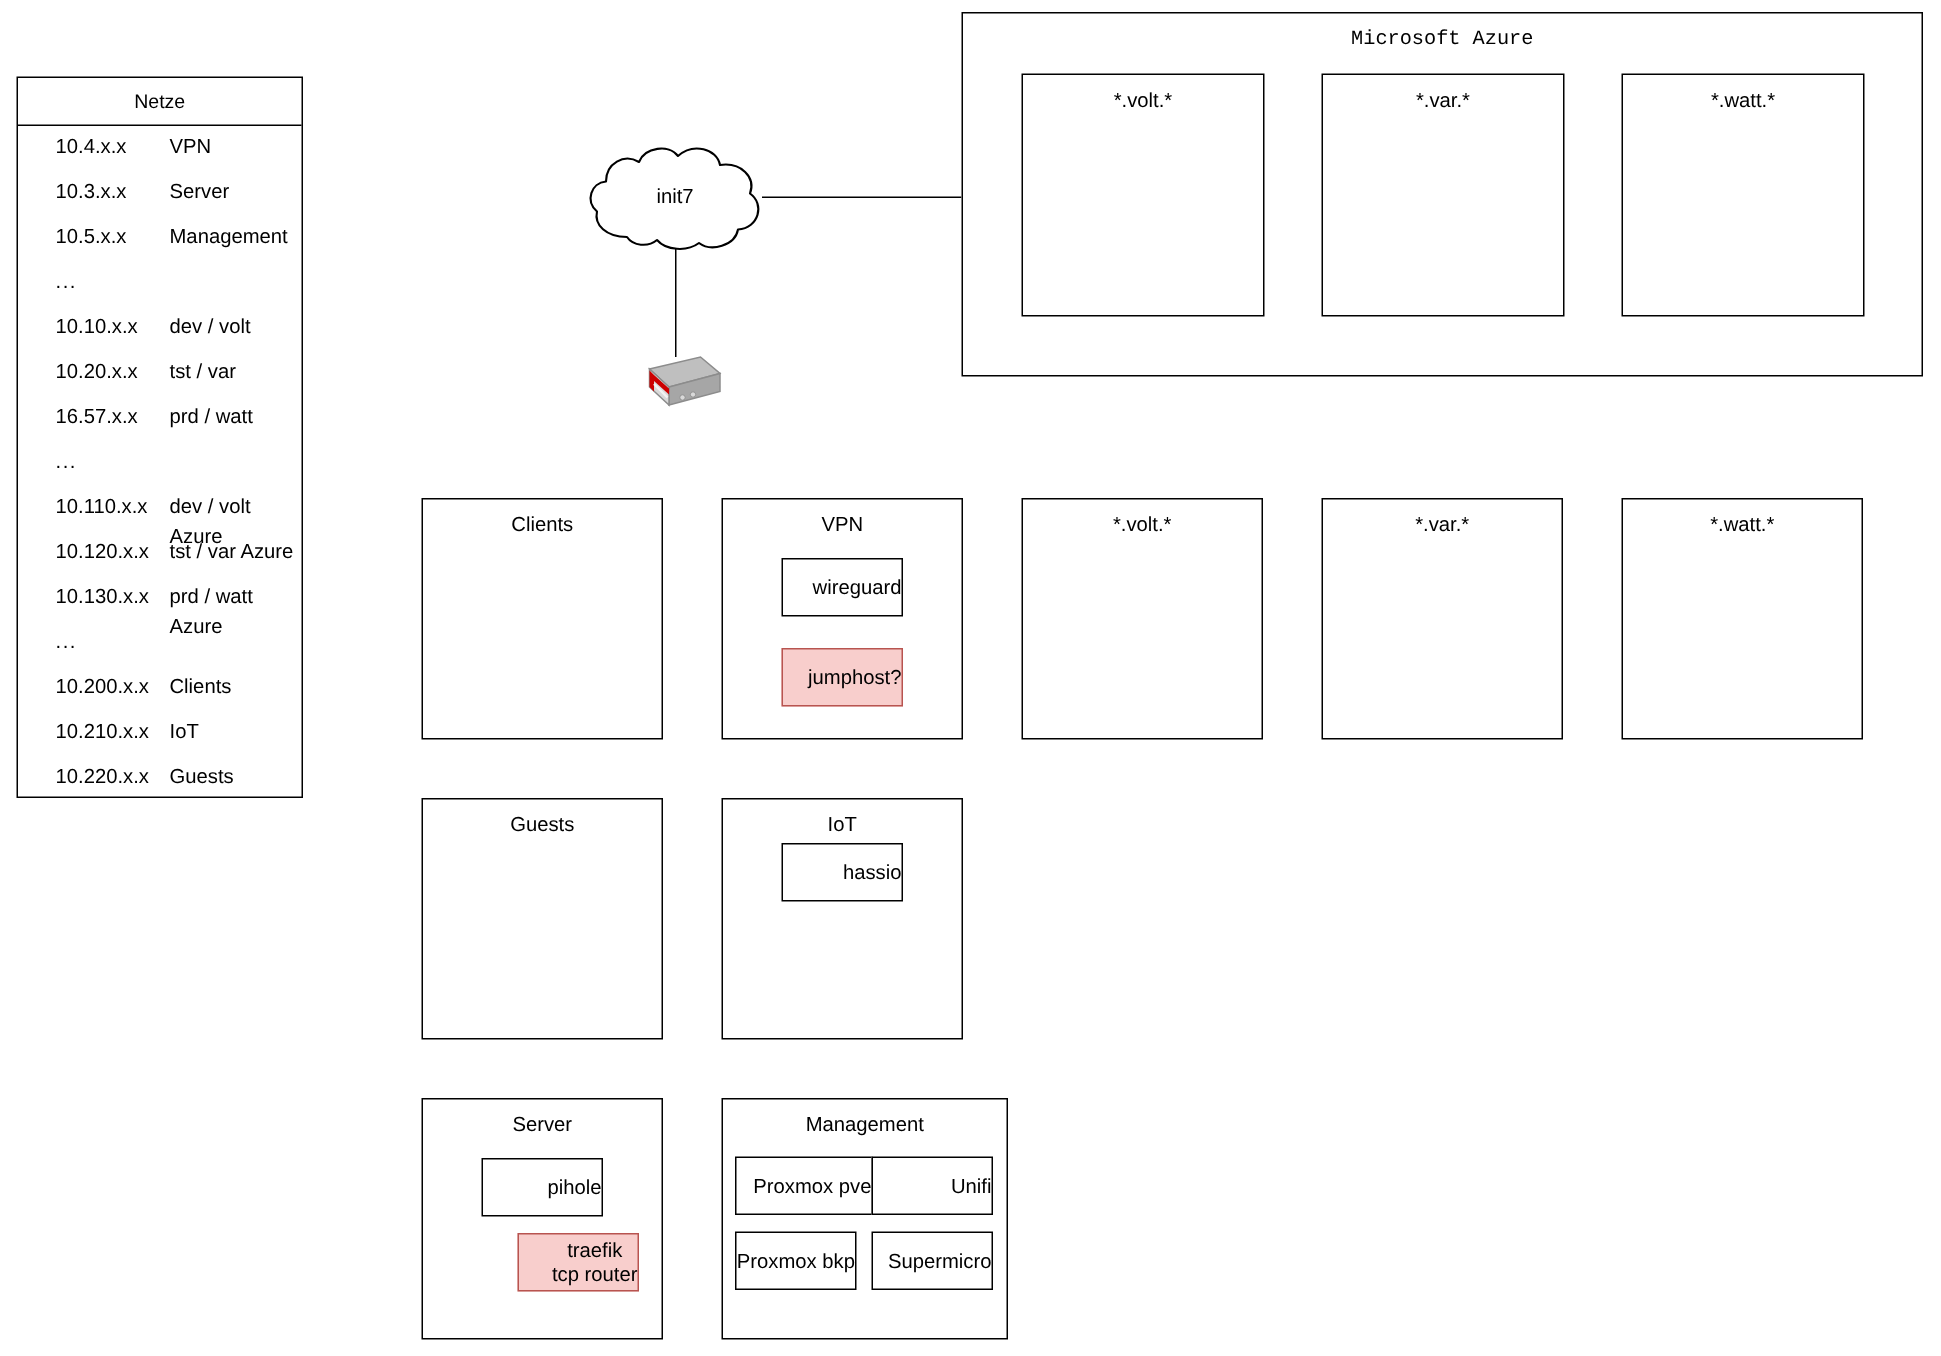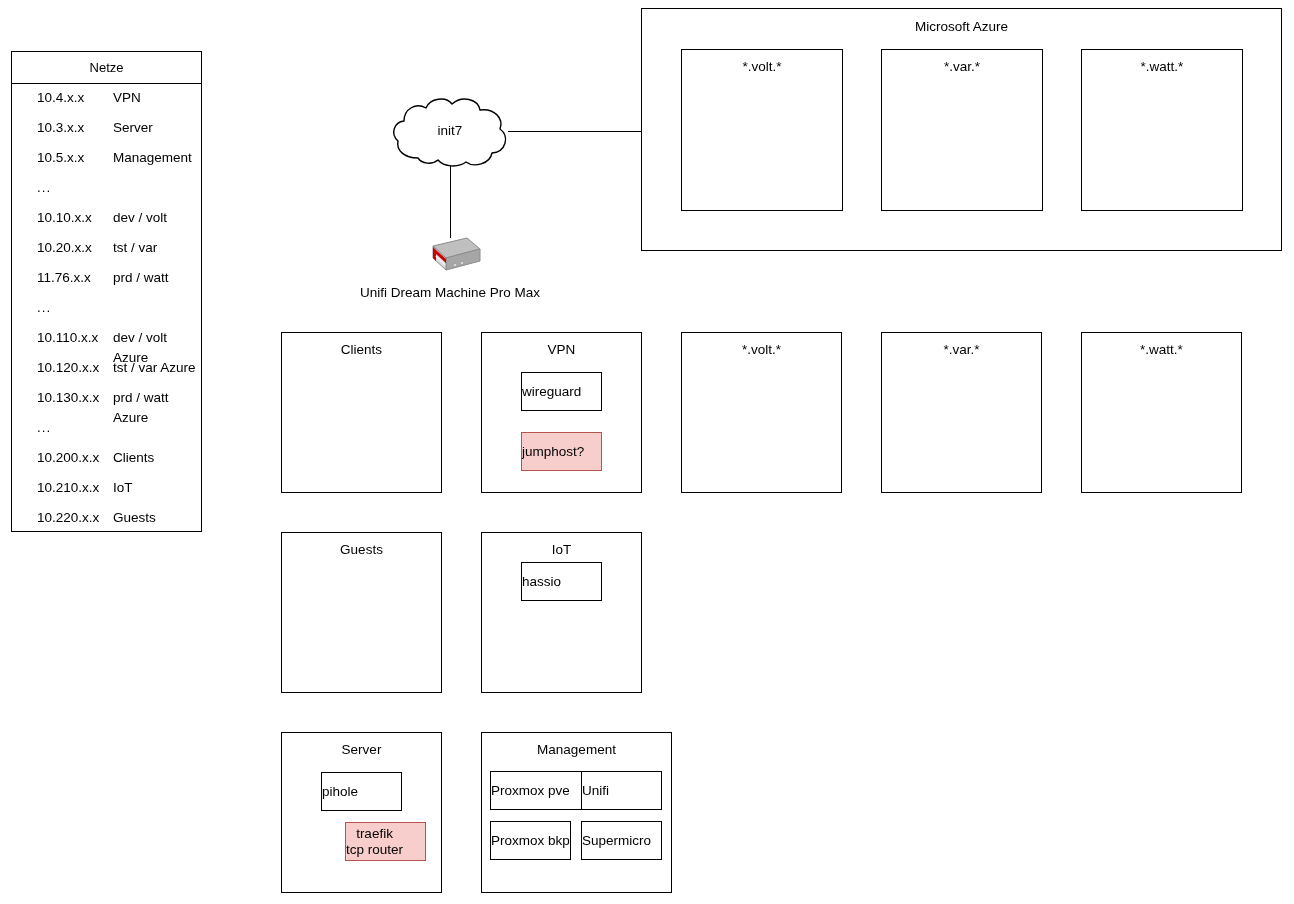--- a/index.html
+++ b/index.html
@@ -33,21 +33,21 @@
     line-height: 16px;
     color: #000000;
   }
   .node {
     position: absolute;
     border: 1.4px solid #000000;
     background: #ffffff;
     box-sizing: border-box;
     display: flex;
     align-items: center;
-    justify-content: flex-start;
+    justify-content: flex-end;
     text-align: center;
     font-size: 13.5px;
     line-height: 16px;
   }
   .node.pink {
     background: #f8cecc;
     border-color: #b85450;
   }
   .node .multi {
     white-space: pre-line;
@@ -163,21 +163,21 @@
         </div>
         <div class="netze-row" style="top: 156px;">
           <span class="netze-cidr">10.10.x.x</span>
           <span class="netze-name">dev / volt</span>
         </div>
         <div class="netze-row" style="top: 186px;">
           <span class="netze-cidr">10.20.x.x</span>
           <span class="netze-name">tst / var</span>
         </div>
         <div class="netze-row" style="top: 216px;">
-          <span class="netze-cidr">11.76.x.x</span>
+          <span class="netze-cidr">16.57.x.x</span>
           <span class="netze-name">prd / watt</span>
         </div>
         <div class="netze-row sep" style="top: 246px;">
           <span class="netze-cidr">...</span>
         </div>
         <div class="netze-row" style="top: 276px;">
           <span class="netze-cidr">10.110.x.x</span>
           <span class="netze-name">dev / volt Azure</span>
         </div>
         <div class="netze-row" style="top: 306px; text-align: center;">
@@ -231,24 +231,23 @@
 
       <polygon points="14,11 17,14 17,25 14,22" fill="#cc0000"></polygon>
       <polygon points="17,14 27,23 27,27 17,18" fill="#cc0000"></polygon>
 
       <polyline points="17,20 26,29" fill="none" stroke="#f2f2f2" stroke-width="1.6"></polyline>
 
       <circle cx="36" cy="29" r="1.8" fill="#d9d9d9" stroke="#8c8c8c" stroke-width="0.6"></circle>
       <circle cx="43" cy="27" r="1.8" fill="#d9d9d9" stroke="#8c8c8c" stroke-width="0.6"></circle>
     </svg>
   </div>
-  <div id="router-label">Unifi Dream Machine Pro Max</div>
 
   <div class="box" style="left:641px; top:8px; width:641px; height:243px;">
-    <div class="box-title" style="top:10px;">Microsoft Azure</div>
+    <div class="box-title" style="top:10px;font-family:Liberation Mono, monospace;">Microsoft Azure</div>
   </div>
   <div class="box" style="left:681px; top:49px; width:162px; height:162px;">
     <div class="box-title" style="top:9px;">*.volt.*</div>
   </div>
   <div class="box" style="left:881px; top:49px; width:162px; height:162px;">
     <div class="box-title" style="top:9px;">*.var.*</div>
   </div>
   <div class="box" style="left:1081px; top:49px; width:162px; height:162px;">
     <div class="box-title" style="top:9px;">*.watt.*</div>
   </div>

